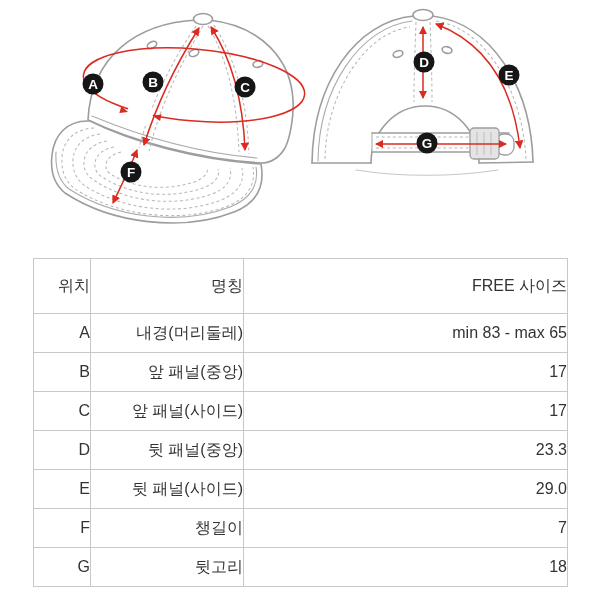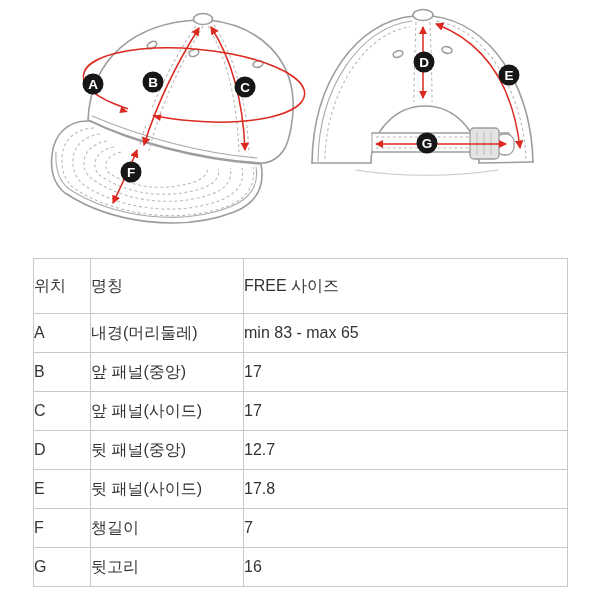--- a/index.html
+++ b/index.html
@@ -27,21 +27,21 @@
     font-family:"Liberation Sans", sans-serif;
   }
 
   
   .size-table {
     position:absolute; left:33px; top:258px; width:534px;
     border-collapse:collapse; table-layout:fixed;
     font-size:16px; color:#333333; background:#fff;
   }
   .size-table th, .size-table td {
-    border:1px solid #c8c8c8; text-align:left; vertical-align:middle;
+    border:1px solid #c8c8c8; text-align:right; vertical-align:middle;
     font-weight:400; padding:0;
   }
   .size-table thead th { height:54px; }
   .size-table tbody td { height:38px; }
   .col-pos  { width:57px; }
   .col-name { width:153px; }
   .col-size { width:324px; }
 </style>
 </head>
 <body>
@@ -192,32 +192,32 @@
         <td>17</td>
       </tr>
       <tr>
         <td>C</td>
         <td>앞 패널(사이드)</td>
         <td>17</td>
       </tr>
       <tr>
         <td>D</td>
         <td>뒷 패널(중앙)</td>
-        <td>12.7</td>
+        <td>23.3</td>
       </tr>
       <tr>
         <td>E</td>
         <td>뒷 패널(사이드)</td>
-        <td>17.8</td>
+        <td>29.0</td>
       </tr>
       <tr>
         <td>F</td>
         <td>챙길이</td>
         <td>7</td>
       </tr>
       <tr>
         <td>G</td>
         <td>뒷고리</td>
-        <td>16</td>
+        <td>18</td>
       </tr>
     </tbody>
   </table>
 </div>
 
 </body></html>

